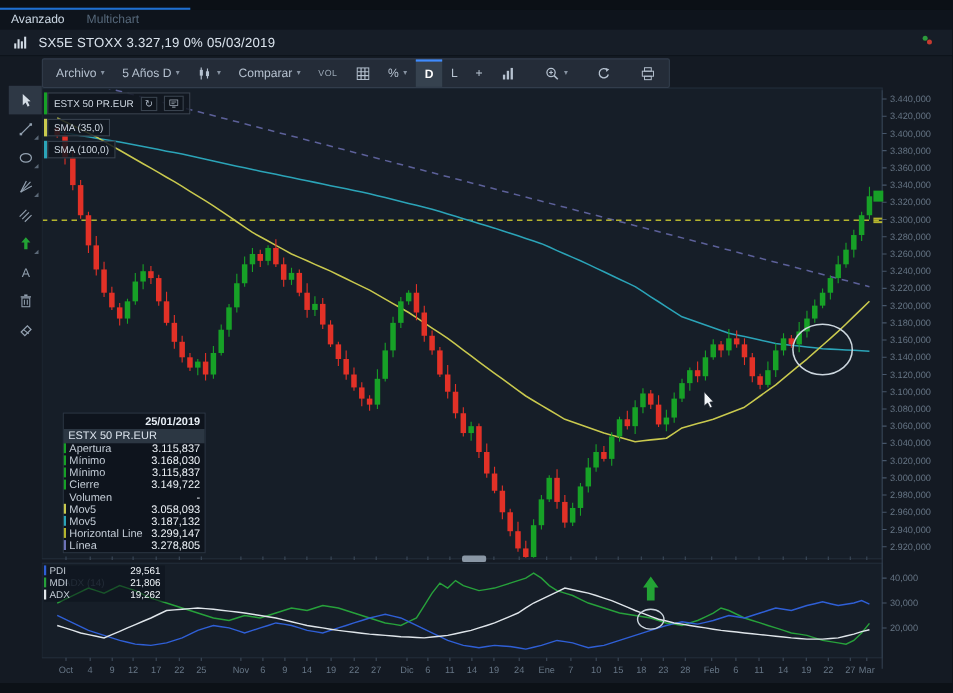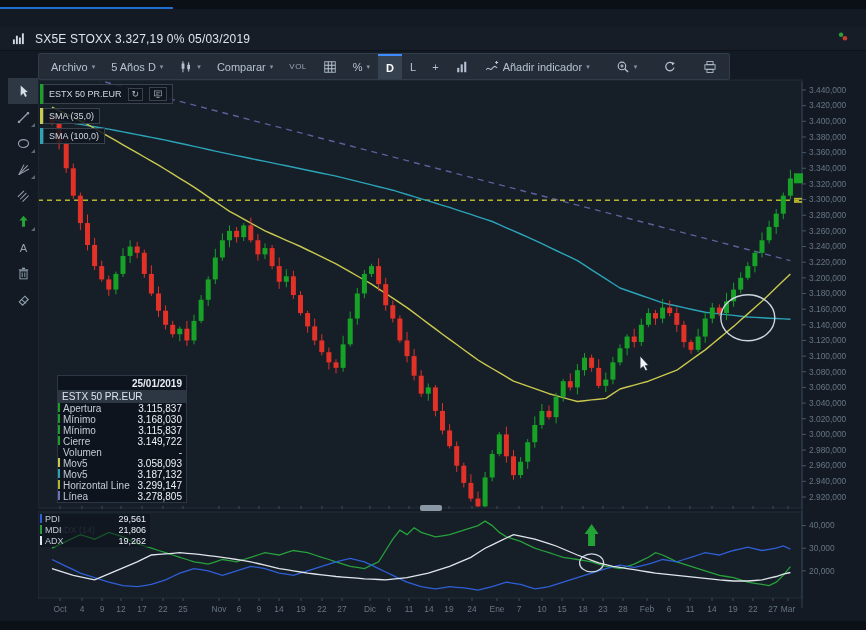--- a/index.html
+++ b/index.html
@@ -58,20 +58,24 @@
   .resize-handle{position:absolute;left:420px;top:505px;width:22px;height:6px;background:#8a97a5;
                  border-radius:2px;z-index:6;cursor:row-resize;}
   .bottom-strip{position:absolute;bottom:0;left:0;right:0;height:9px;background:#0c1117;}
 </style>
 </head>
 <body>
 
 <div class="window">
   <div class="top-strip"></div>
   <div class="top-accent"></div>
+  <div class="tabs-row" id="tabs">
+      <div class="tab active">Avanzado</div>
+      <div class="tab">Multichart</div>
+    </div>
   <div class="title-row">
     <span id="title-icon">
         <svg width="15" height="15" viewBox="0 0 16 16" class="icon-svg">
           <rect x="1" y="9" width="2" height="5" fill="#d3dce6"></rect>
           <rect x="4.2" y="5" width="2" height="9" fill="#d3dce6"></rect>
           <rect x="7.4" y="7" width="2" height="7" fill="#d3dce6"></rect>
           <rect x="10.6" y="2.5" width="2" height="11.5" fill="#d3dce6"></rect>
         </svg>
       </span>
     <span class="title-text">SX5E STOXX 3.327,19 0% 05/03/2019</span>
@@ -128,29 +132,20 @@
       </div>
       <div class="tb-item">
         <span>+</span>
       </div>
       <div class="tb-item">
         <svg width="14" height="14" viewBox="0 0 16 16" class="icon-svg">
           <rect x="2.5" y="9" width="2.4" height="5" fill="currentColor"></rect>
           <rect x="6.5" y="5" width="2.4" height="9" fill="currentColor"></rect>
           <rect x="10.5" y="2" width="2.4" height="12" fill="currentColor"></rect>
         </svg>
-      </div>
-      <div class="tb-item">
-        <svg width="14" height="14" viewBox="0 0 16 16" class="icon-svg">
-          <path d="M1.5 11 C4 6.5,6 13.5,8.5 9.5 S12 8,14 9" fill="none" stroke="currentColor" stroke-width="1.2"></path>
-          <line x1="11.5" y1="2.8" x2="15" y2="2.8" stroke="currentColor" stroke-width="1.2"></line>
-          <line x1="13.2" y1="1" x2="13.2" y2="4.6" stroke="currentColor" stroke-width="1.2"></line>
-        </svg>
-        <span>Añadir indicador</span>
-        <span class="caret">▾</span>
       </div>
       <span class="tb-gap"></span>
       <div class="tb-item">
         <svg width="14" height="14" viewBox="0 0 16 16" class="icon-svg">
           <circle cx="6.8" cy="6.8" r="4.3" fill="none" stroke="currentColor" stroke-width="1.3"></circle>
           <line x1="10" y1="10" x2="13.8" y2="13.8" stroke="currentColor" stroke-width="1.6"></line>
           <line x1="4.8" y1="6.8" x2="8.8" y2="6.8" stroke="currentColor" stroke-width="1.2"></line>
           <line x1="6.8" y1="4.8" x2="6.8" y2="8.8" stroke="currentColor" stroke-width="1.2"></line>
         </svg>
         <span class="caret">▾</span>

